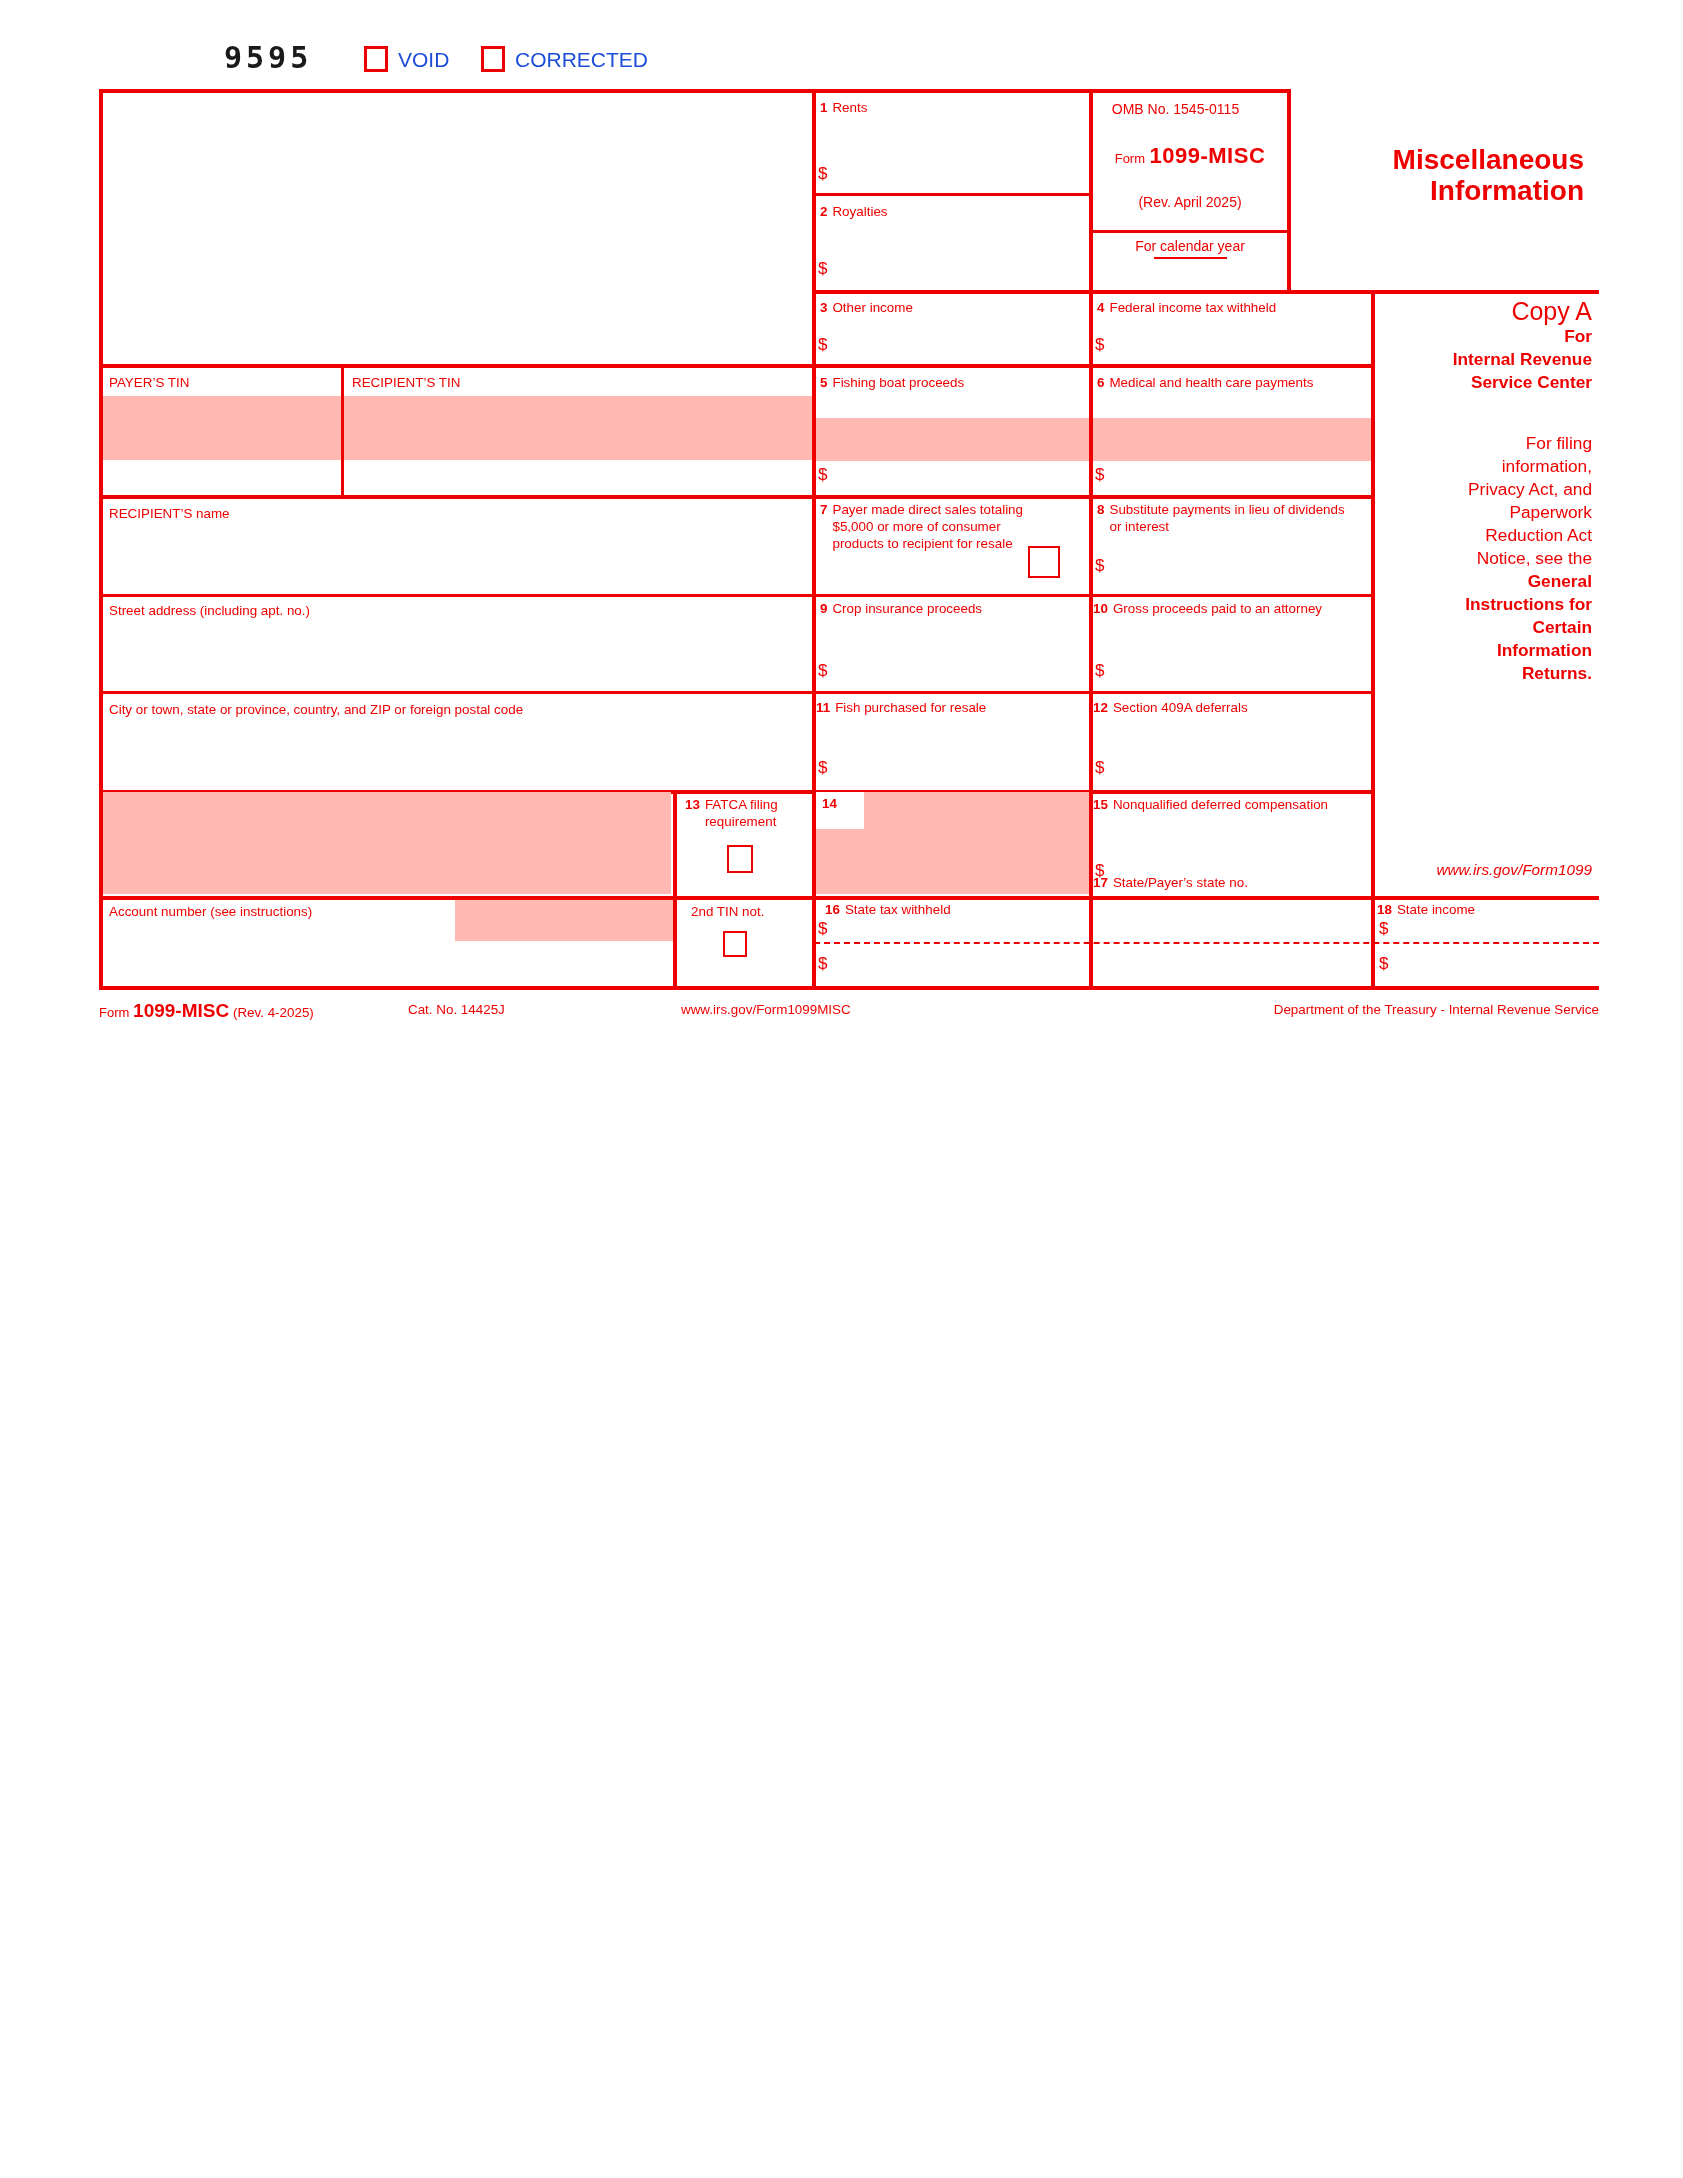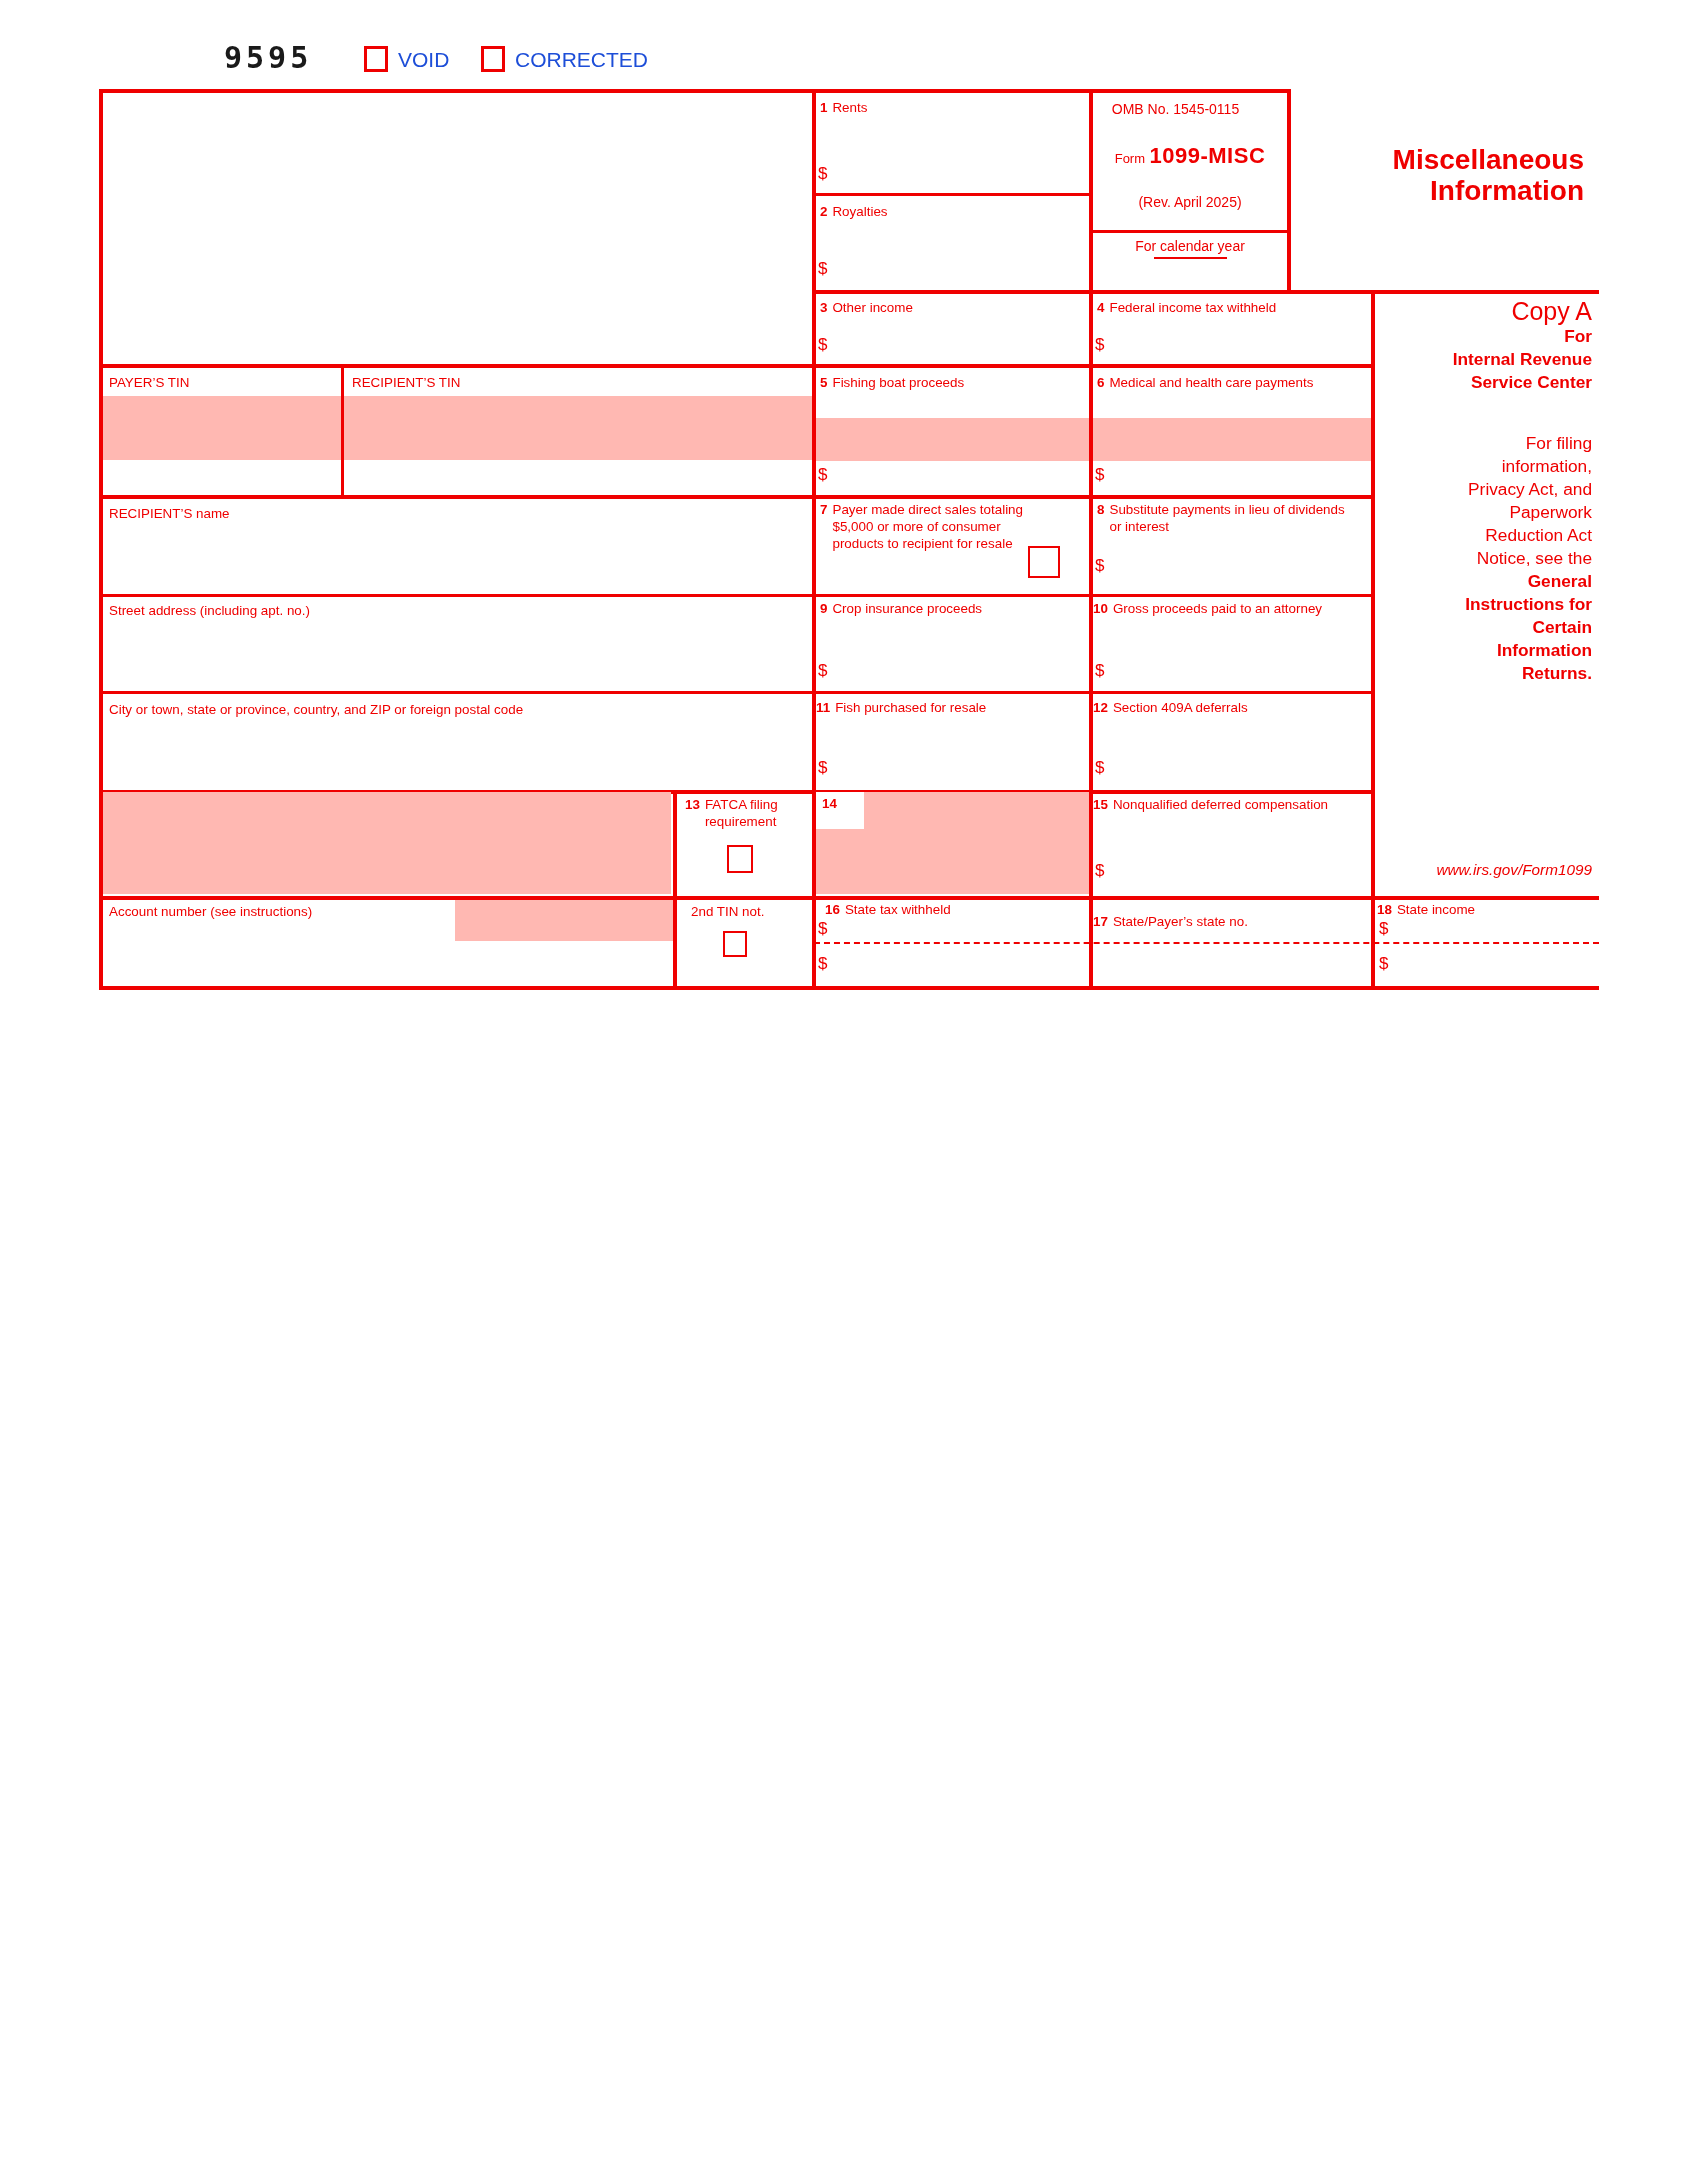--- a/index.html
+++ b/index.html
@@ -198,21 +198,21 @@
     <div class="sec" style="left:592px;top:814px;width:117px;">2nd TIN not.</div>
     <div class="cb2" style="left:624px;top:842px;width:24px;height:26px;"></div>
 
     <div class="bx" style="left:726px;top:812px;justify-content:center;">
         <b>16</b>
         <span>State tax withheld</span>
       </div>
     <div class="amt" style="left:719px;top:830px;width:265px;"><span>$</span></div>
     <div class="amt" style="left:719px;top:865px;width:265px;"><span>$</span></div>
 
-    <div class="bx" style="left:994px;top:824px;">
+    <div class="bx" style="left:994px;top:785px;">
         <b>17</b>
         <span>State/Payer’s state no.</span>
       </div>
     <div class="field" style="left:994px;top:830px;width:275px;height:63px;"></div>
 
     <div class="bx" style="left:1278px;top:812px;">
         <b>18</b>
         <span>State income</span>
       </div>
     <div class="amt" style="left:1280px;top:830px;width:216px;"><span>$</span></div>
@@ -233,15 +233,25 @@
       <div>Notice, see the</div>
       <div class="ca-b">General</div>
       <div class="ca-b">Instructions for</div>
       <div class="ca-b">Certain</div>
       <div class="ca-b">Information</div>
       <div class="ca-b">Returns.</div>
       <div class="ca-url">www.irs.gov/Form1099</div>
     </div>
   </div>
 
+  <div class="footer">
+    <span class="abs" style="left:0;top:4px;">
+      <span class="f-form-word">Form</span>
+      <span class="f-form-num">1099-MISC</span>
+      <span>(Rev. 4-2025)</span>
+    </span>
+    <span class="abs" style="left:309px;top:6px;">Cat. No. 14425J</span>
+    <span class="abs" style="left:582px;top:6px;">www.irs.gov/Form1099MISC</span>
+    <span class="abs" style="right:0;top:6px;">Department of the Treasury - Internal Revenue Service</span>
+  </div>
 
 </div>
 
 
 </body></html>

